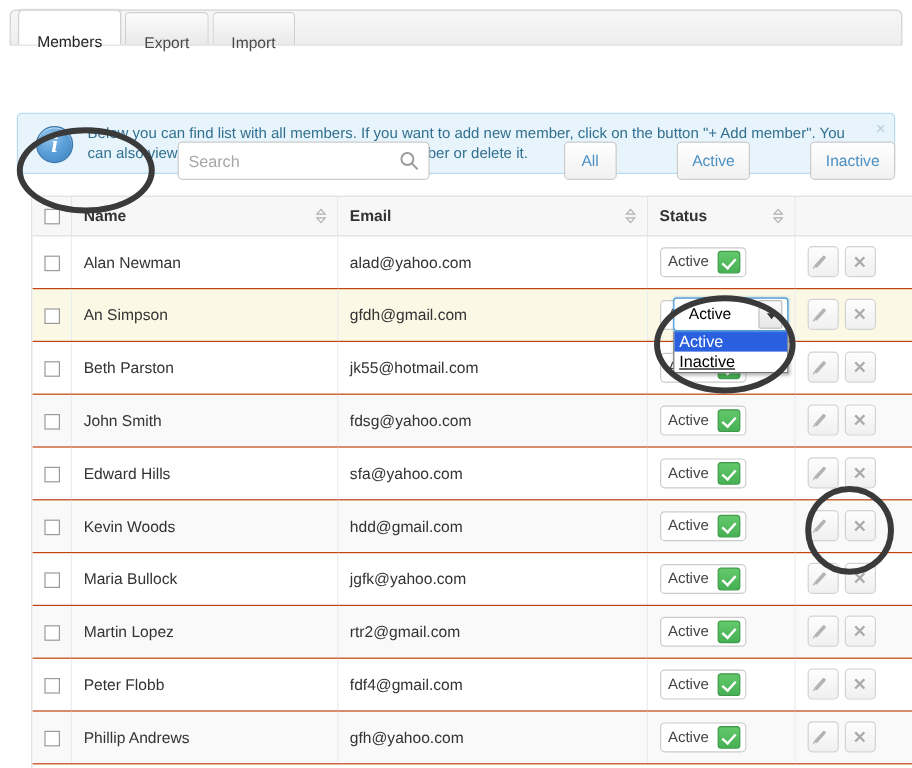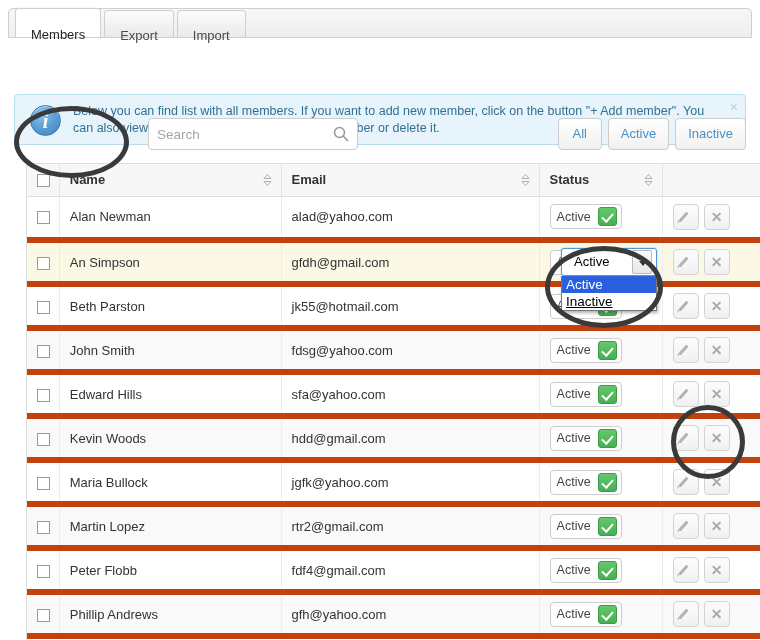--- a/index.html
+++ b/index.html
@@ -95,21 +95,21 @@
   }
   .search-input {
     position: absolute; left: 0; top: 0; width: 152px; height: 30px;
     border: none; outline: none; background: transparent;
     padding: 0 8px; font-size: 13.5px; color: #555555;
     font-family: "Liberation Sans", sans-serif;
   }
   .search-input::placeholder { color: #a6a6a6; }
   .search-icon { position: absolute; right: 8px; top: 7px; width: 16px; height: 16px; }
   .filters { position: absolute; right: 0; top: 0; display: flex; gap: 6px; }
-  .btn-filter { color: #4a90c4; min-width: 44px; text-align: center; padding: 0 12px; }
+  .btn-filter { color: #4a90c4; min-width: 44px; text-align: center; padding: 0 12px; margin-left: 44px; }
 
   
   .table-wrap {
     position: absolute; left: 26px; top: 163px; width: 744px; height: 478px;
     border: 1px solid #dddddd; border-bottom: none;
     background: #ffffff; overflow: hidden;
   }
   table { border-collapse: collapse; width: 100%; table-layout: fixed; }
   thead th {
     background: #f7f7f7;
@@ -119,21 +119,21 @@
     font-size: 13px; font-weight: bold; color: #333333;
     text-align: left; position: relative;
     font-family: "Liberation Sans", sans-serif;
   }
   thead th:last-child { border-right: none; }
   .sort-arrows {
     position: absolute; right: 9px; top: 9px;
     width: 9px; height: 14px; color: #b0b0b0;
   }
   tbody td {
-    border-bottom: 6px solid #c2410c;
+    border-bottom: 1px solid #c2410c;
     border-right: 1px solid #ececec;
     height: 44px; padding: 0 10px;
     font-size: 13px; color: #333333; vertical-align: middle;
   }
   tbody td:last-child { border-right: none; }
   tbody tr:nth-child(even) { background: #f9f9f9; }
   tbody tr.highlight { background: #fbf8e6; }
   .col-check { width: 32px; }
   .col-name  { width: 220px; }
   .col-email { width: 256px; }

